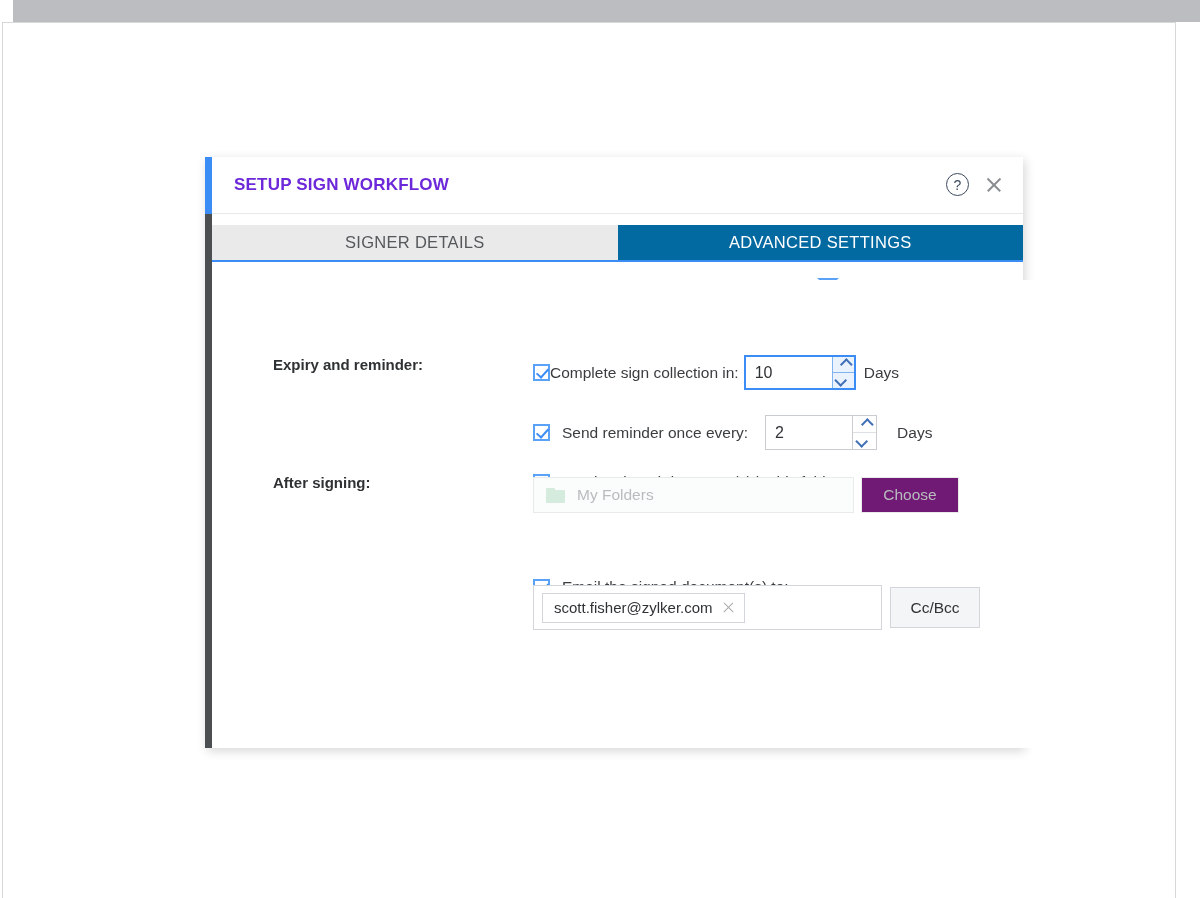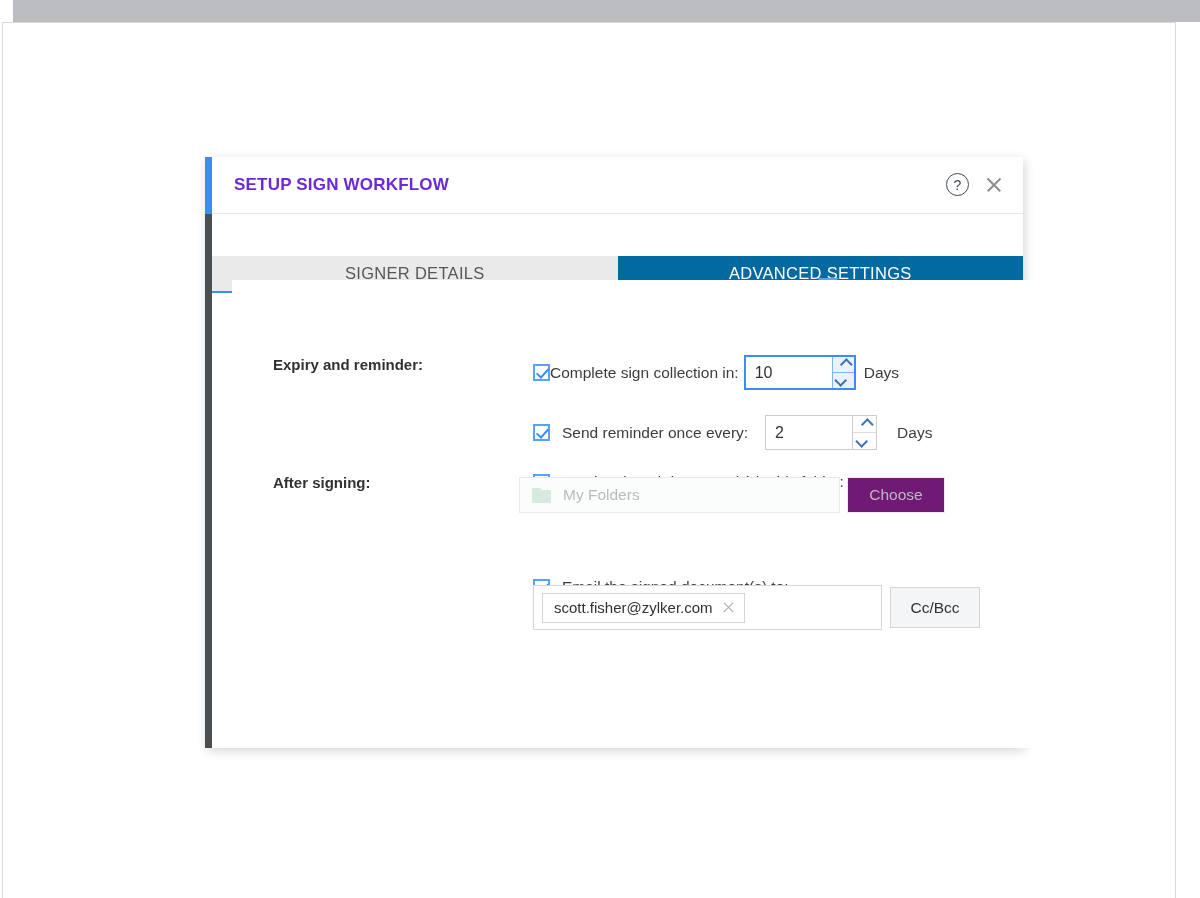--- a/index.html
+++ b/index.html
@@ -84,21 +84,21 @@
   .close-icon::before, .close-icon::after {
     content: ""; position: absolute;
     left: 2px; top: 10px; width: 18px; height: 1.6px;
     background: #8b8e91;
   }
   .close-icon::before { transform: rotate(45deg); }
   .close-icon::after  { transform: rotate(-45deg); }
 
   
   #tabs {
-    position: absolute; left: 7px; top: 99px;
+    position: absolute; left: 7px; top: 68px;
     width: 811px; height: 37px;
     display: flex;
     border-bottom: 2px solid #3b8cf5;
   }
   .tab {
     flex: 1 1 50%;
     display: flex; align-items: center; justify-content: center;
     font-size: 16.5px;
     letter-spacing: 0.3px;
     cursor: pointer;
@@ -187,21 +187,21 @@
   .chev {
     width: 9px; height: 9px;
     border-left: 2px solid #3f6fb5;
     border-bottom: 2px solid #3f6fb5;
   }
   .chev.up   { transform: rotate(135deg) translate(-2px,-2px); }
   .chev.down { transform: rotate(-45deg) translate(-2px,-2px); }
 
   
   #folder-row {
-    position: absolute; left: 287px; top: 197px;
+    position: absolute; left: 301px; top: 197px;
     display: flex; align-items: center; gap: 7px;
   }
   #folder-input {
     width: 321px; height: 36px;
     border: 1px solid #e8eaec;
     background: #fbfcfc;
     display: flex; align-items: center;
     padding-left: 12px; gap: 12px;
   }
   .folder-icon {

